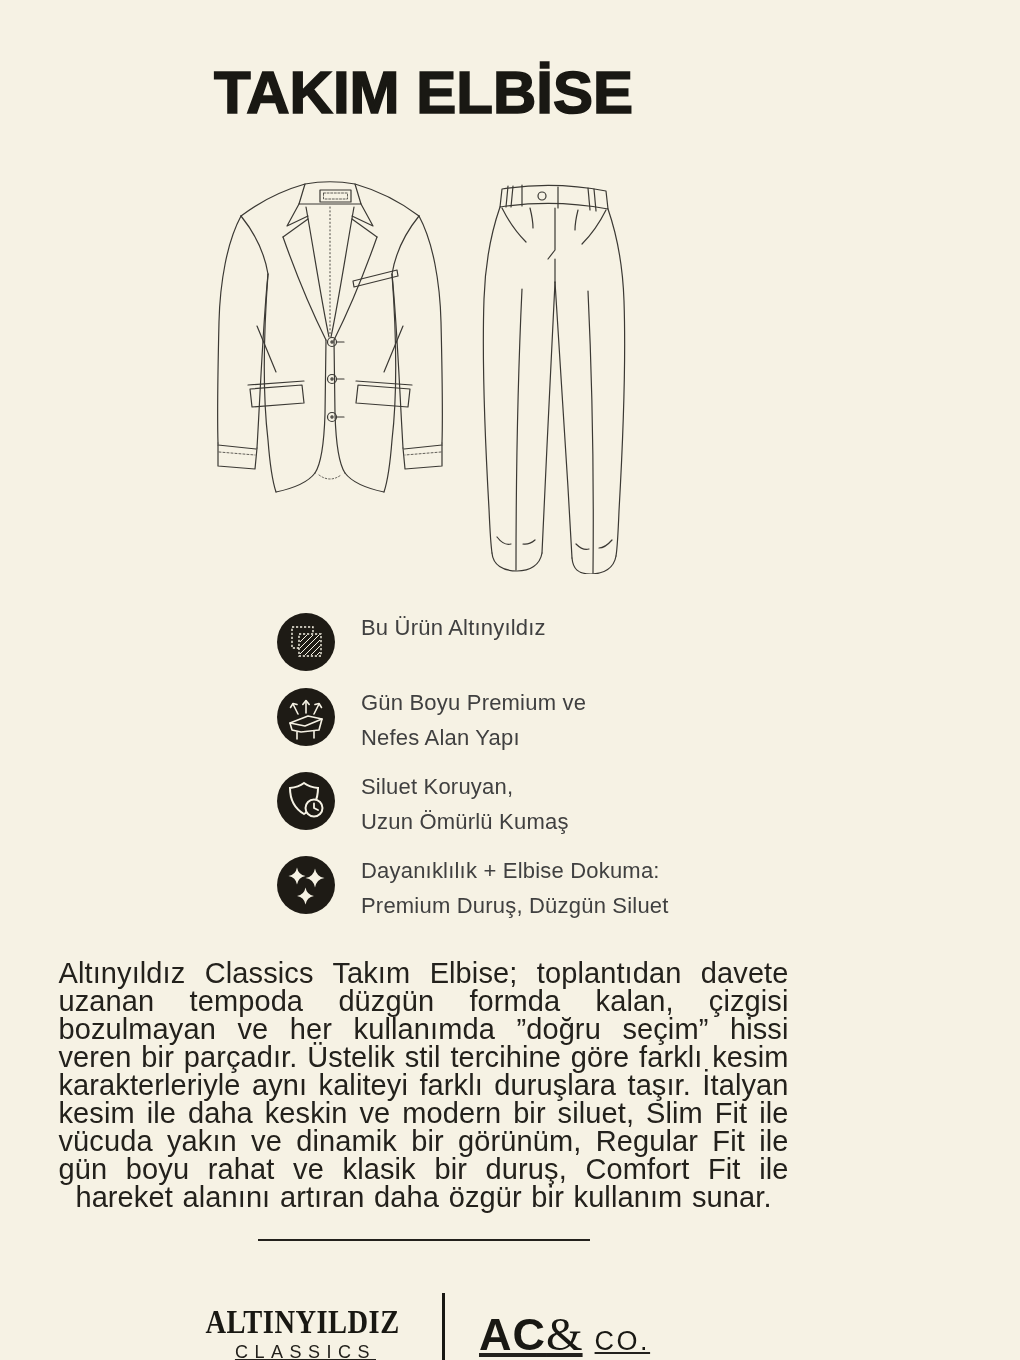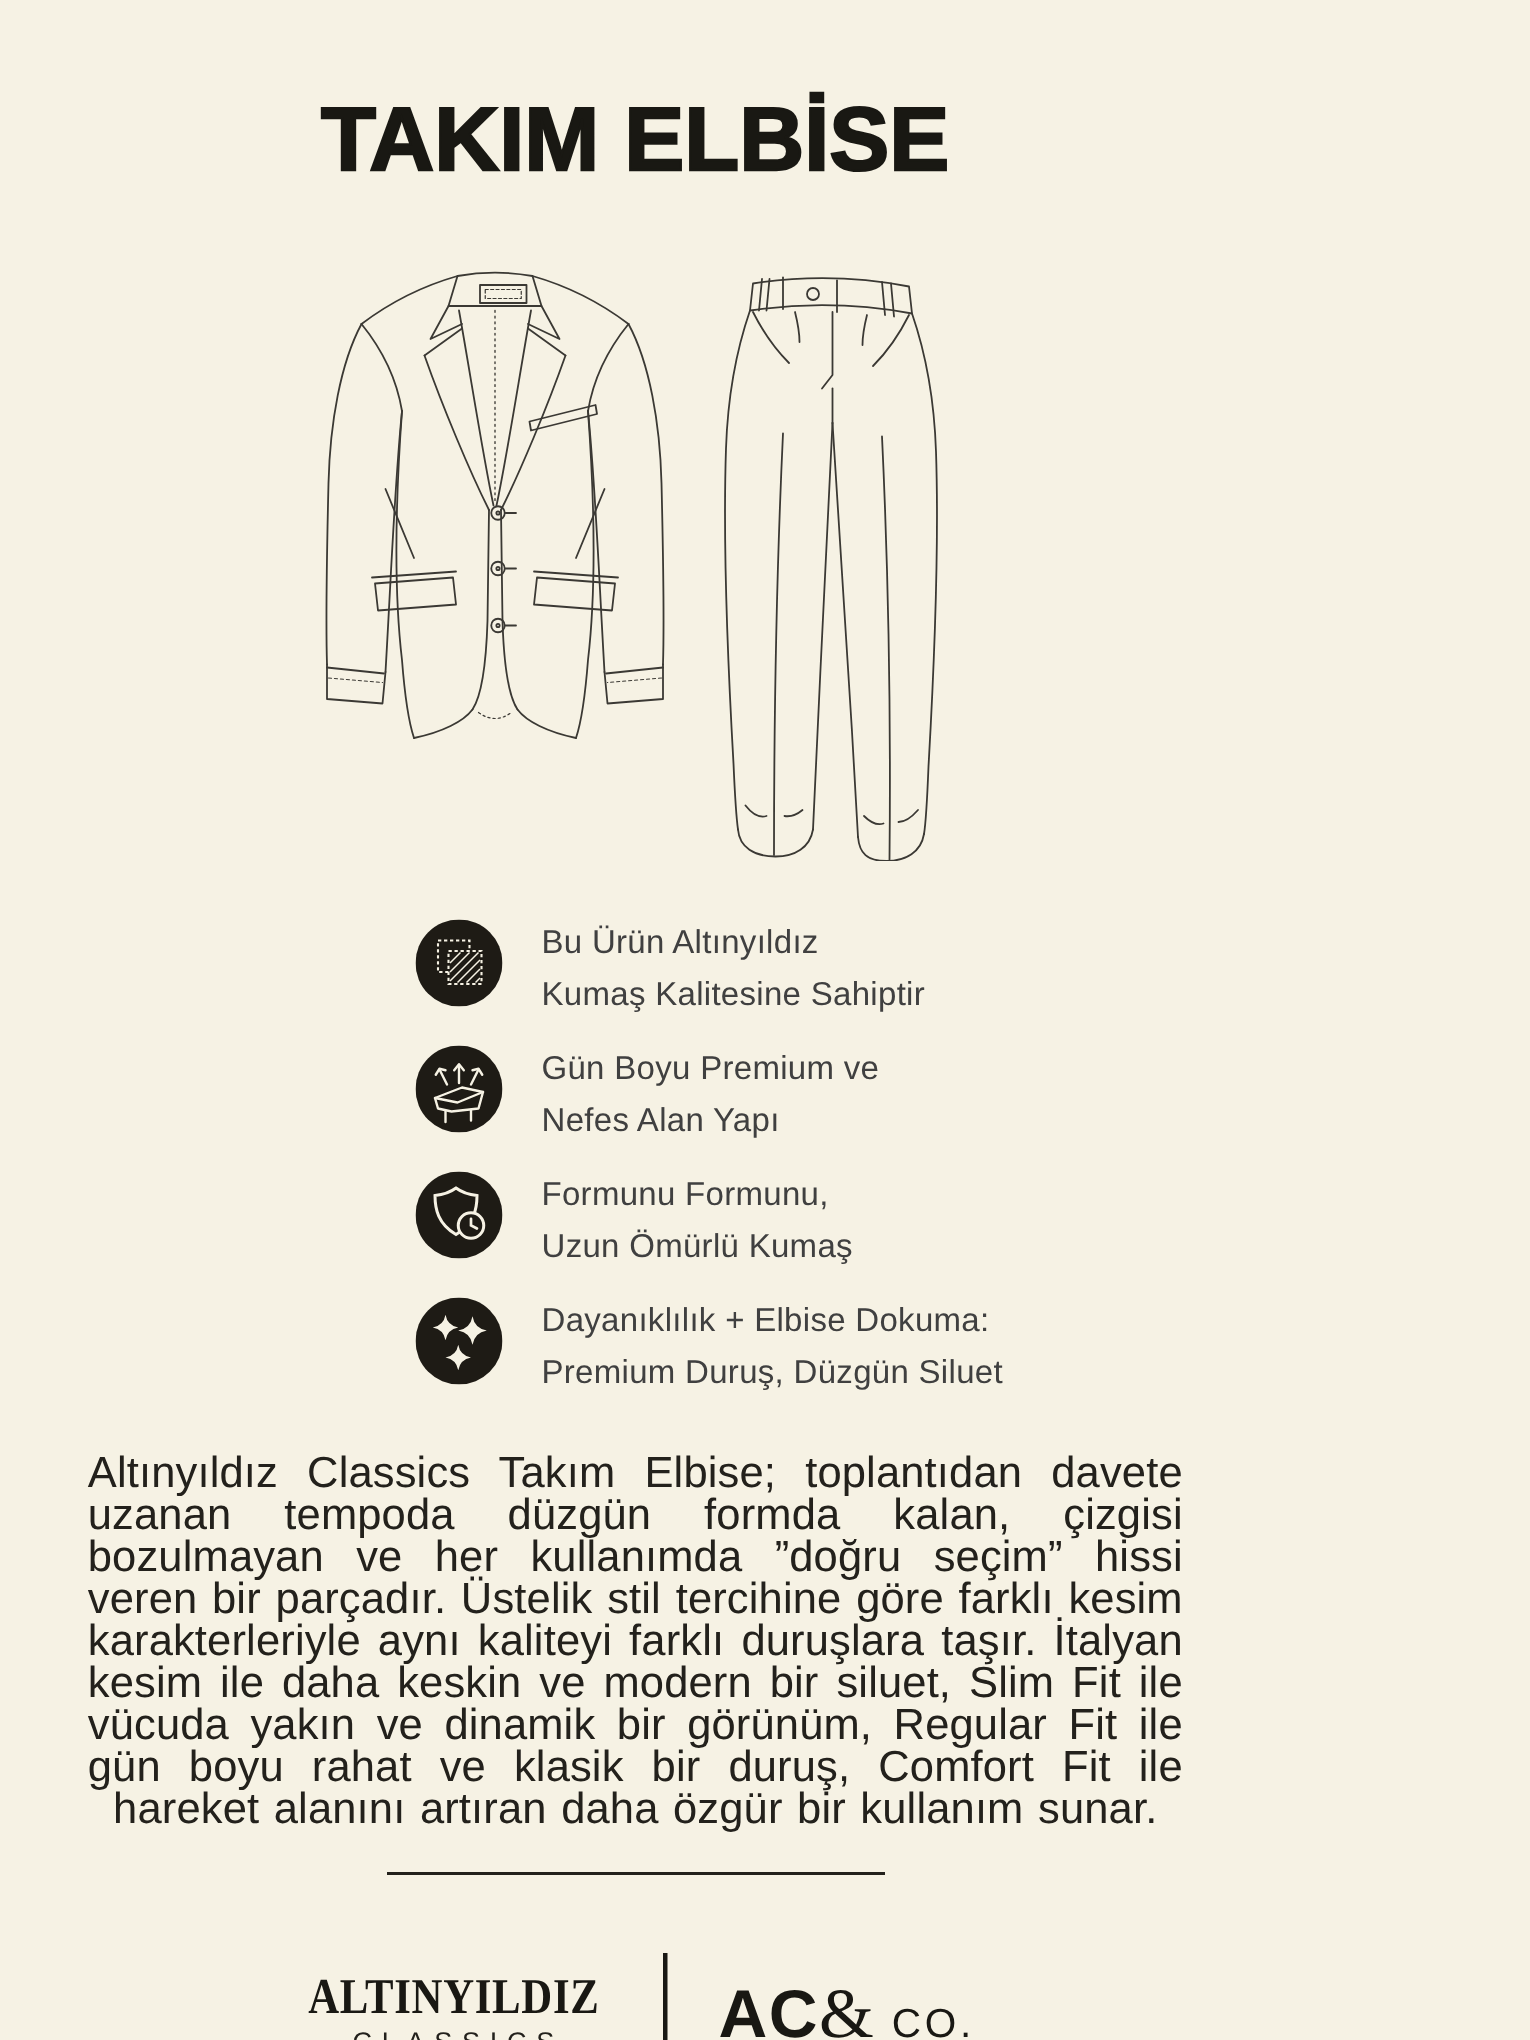--- a/index.html
+++ b/index.html
@@ -195,21 +195,21 @@
       <span class="ficon">
         <svg width="58" height="58" viewBox="0 0 58 58">
           <circle cx="29" cy="29" r="29" fill="#1E1B15"></circle>
           <g fill="none" stroke="#F6F2E4" stroke-width="1.4">
             <rect x="15" y="14" width="21" height="21" stroke-dasharray="2.2,1.8"></rect>
             <rect x="22" y="21" width="22" height="22" fill="#1E1B15" stroke-dasharray="2.2,1.8"></rect>
             <path d="M23,29 L30,22 M23,35 L36,22 M23,41 L42,22 M28,42 L43,27 M34,42 L43,33 M40,42 L43,39" stroke-width="1" stroke-dasharray="none"></path>
           </g>
         </svg>
       </span>
-      <p class="ftext"><span>Bu Ürün Altınyıldız</span><br><span>Kumaş Kalitesine Sahiptir</span></p>
+      <p class="ftext"><span>Bu Ürün Altınyıldız</span><br></p>
     </li>
 
     <li class="feature">
       <span class="ficon">
         <svg width="58" height="58" viewBox="0 0 58 58">
           <circle cx="29" cy="29" r="29" fill="#1E1B15"></circle>
           <g fill="none" stroke="#F6F2E4" stroke-width="1.6" stroke-linecap="round" stroke-linejoin="round">
             <path d="M13,35 L31,28 L45,31 L42,42 L24,44 L15,42 Z"></path>
             <path d="M13,35 L28,38 L45,31"></path>
             <path d="M20,44 V51 M37,43 V50"></path>
@@ -229,21 +229,21 @@
       <span class="ficon">
         <svg width="58" height="58" viewBox="0 0 58 58">
           <circle cx="29" cy="29" r="29" fill="#1E1B15"></circle>
           <g fill="none" stroke="#F6F2E4" stroke-width="2">
             <path d="M27,11 C31,14 36,15.5 41,16 C41,25 39,35 27,42 C15,35 13,25 13,16 C18,15.5 23,14 27,11 Z"></path>
             <circle cx="37" cy="36" r="8.5" fill="#1E1B15"></circle>
             <path d="M37,31.5 V36 L41,38" stroke-width="1.8" stroke-linecap="round"></path>
           </g>
         </svg>
       </span>
-      <p class="ftext"><span>Formunu Formunu,</span><br><span>Uzun Ömürlü Kumaş</span></p>
+      <p class="ftext"><span>Siluet Koruyan,</span><br><span>Uzun Ömürlü Kumaş</span></p>
     </li>
 
     <li class="feature">
       <span class="ficon">
         <svg width="58" height="58" viewBox="0 0 58 58">
           <circle cx="29" cy="29" r="29" fill="#1E1B15"></circle>
           <g fill="#F6F2E4">
             <path transform="translate(20,20)" d="M0,-8.5 Q1.3,-1.3 8.5,0 Q1.3,1.3 0,8.5 Q-1.3,1.3 -8.5,0 Q-1.3,-1.3 0,-8.5 Z"></path>
             <path transform="translate(38,22)" d="M0,-9.5 Q1.4,-1.4 9.5,0 Q1.4,1.4 0,9.5 Q-1.4,1.4 -9.5,0 Q-1.4,-1.4 0,-9.5 Z"></path>
             <path transform="translate(28.5,40)" d="M0,-8.5 Q1.3,-1.3 8.5,0 Q1.3,1.3 0,8.5 Q-1.3,1.3 -8.5,0 Q-1.3,-1.3 0,-8.5 Z"></path>

